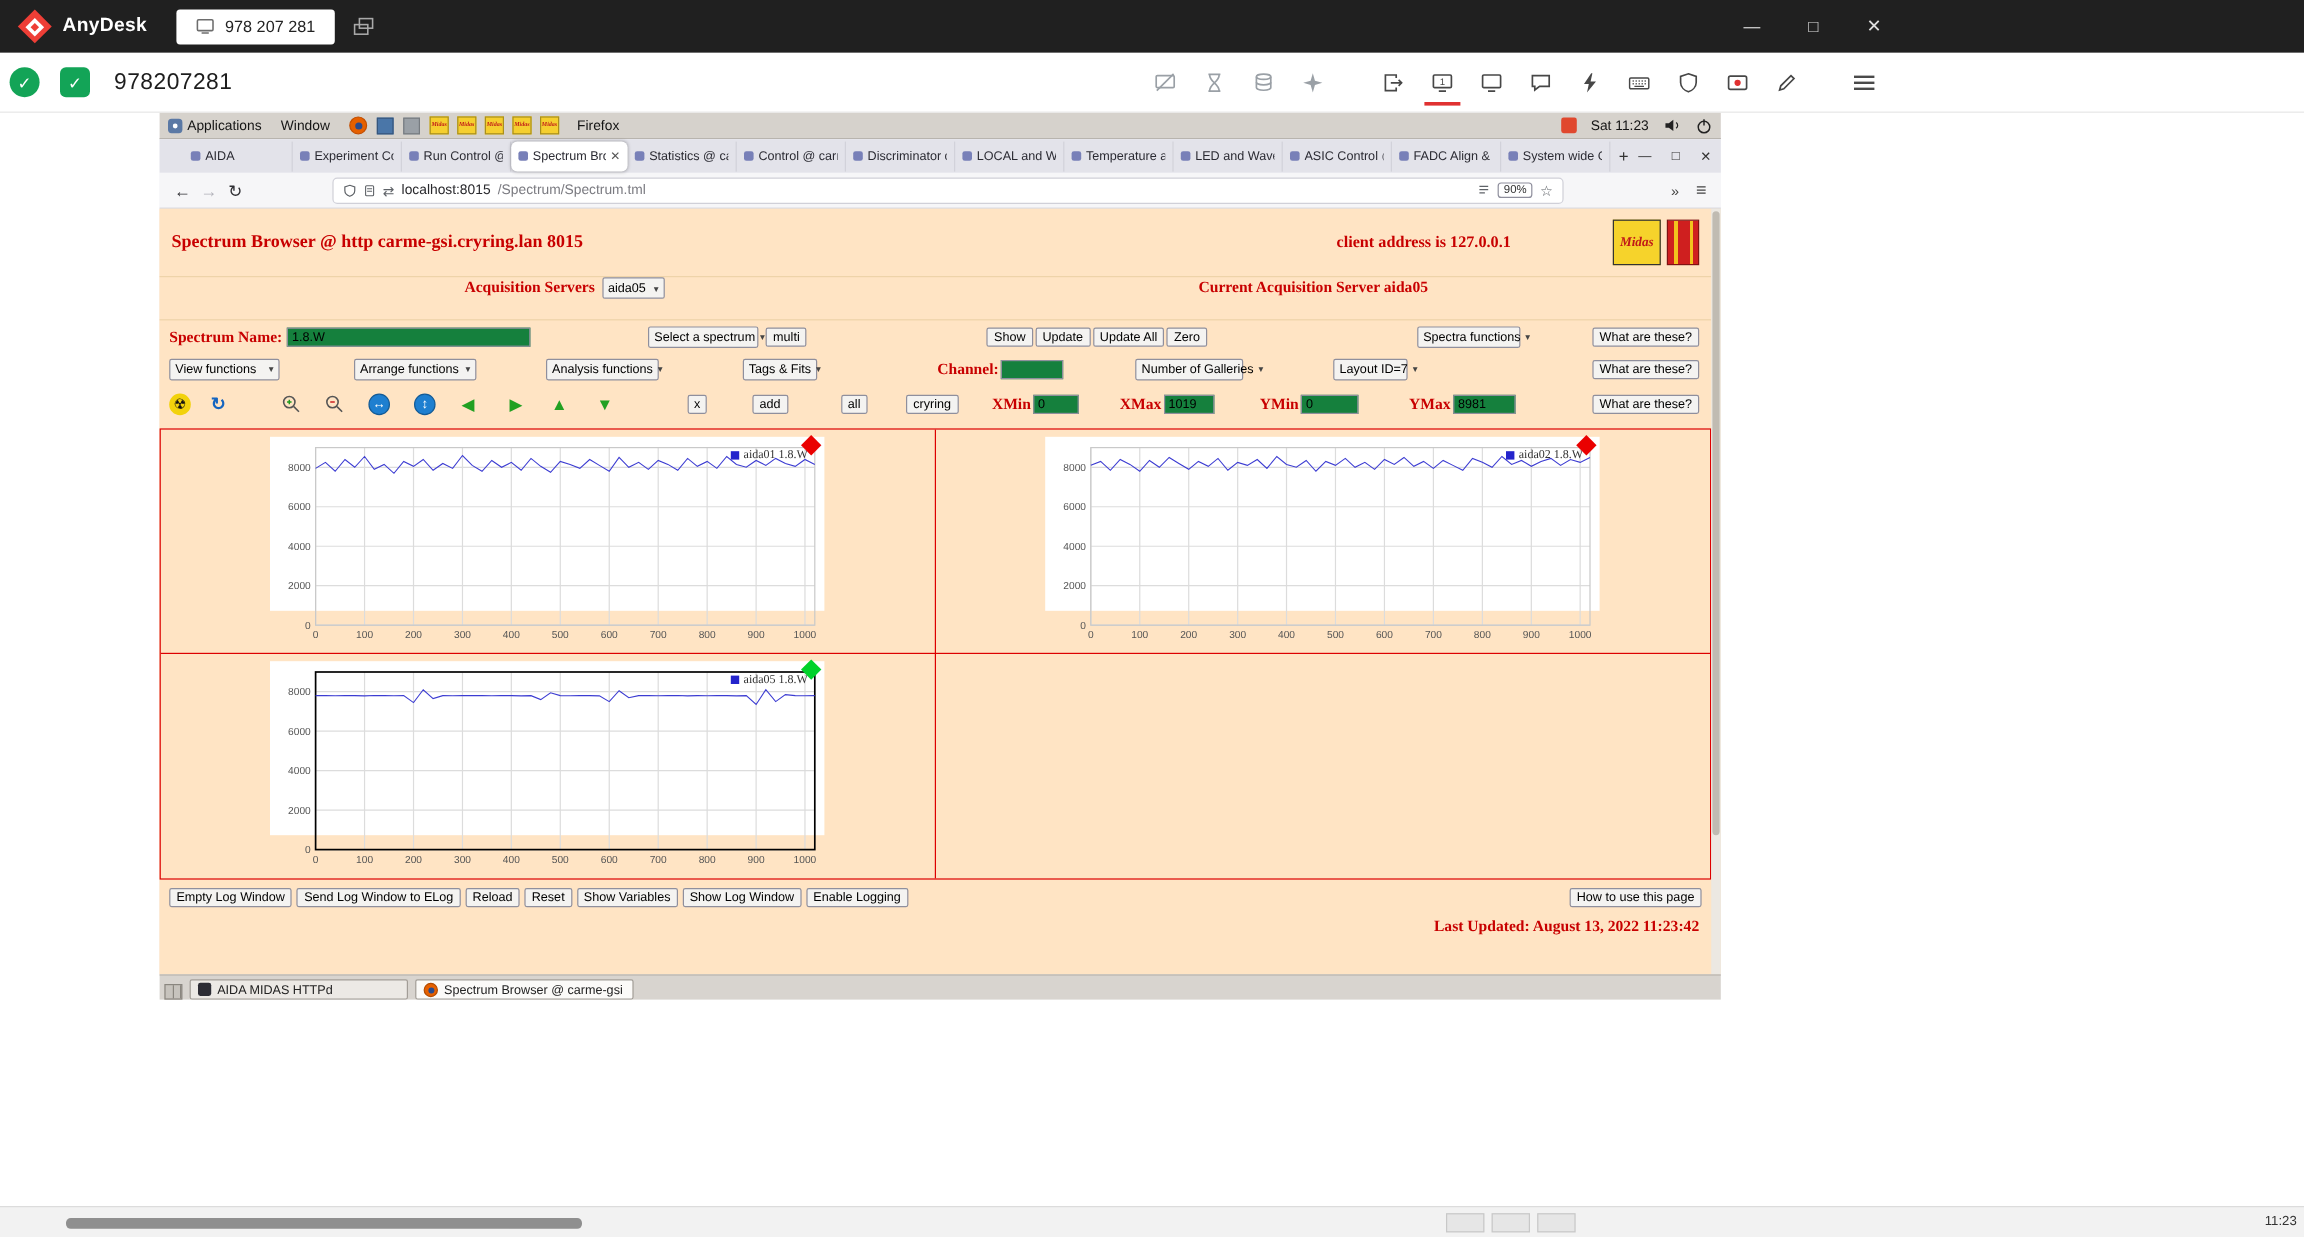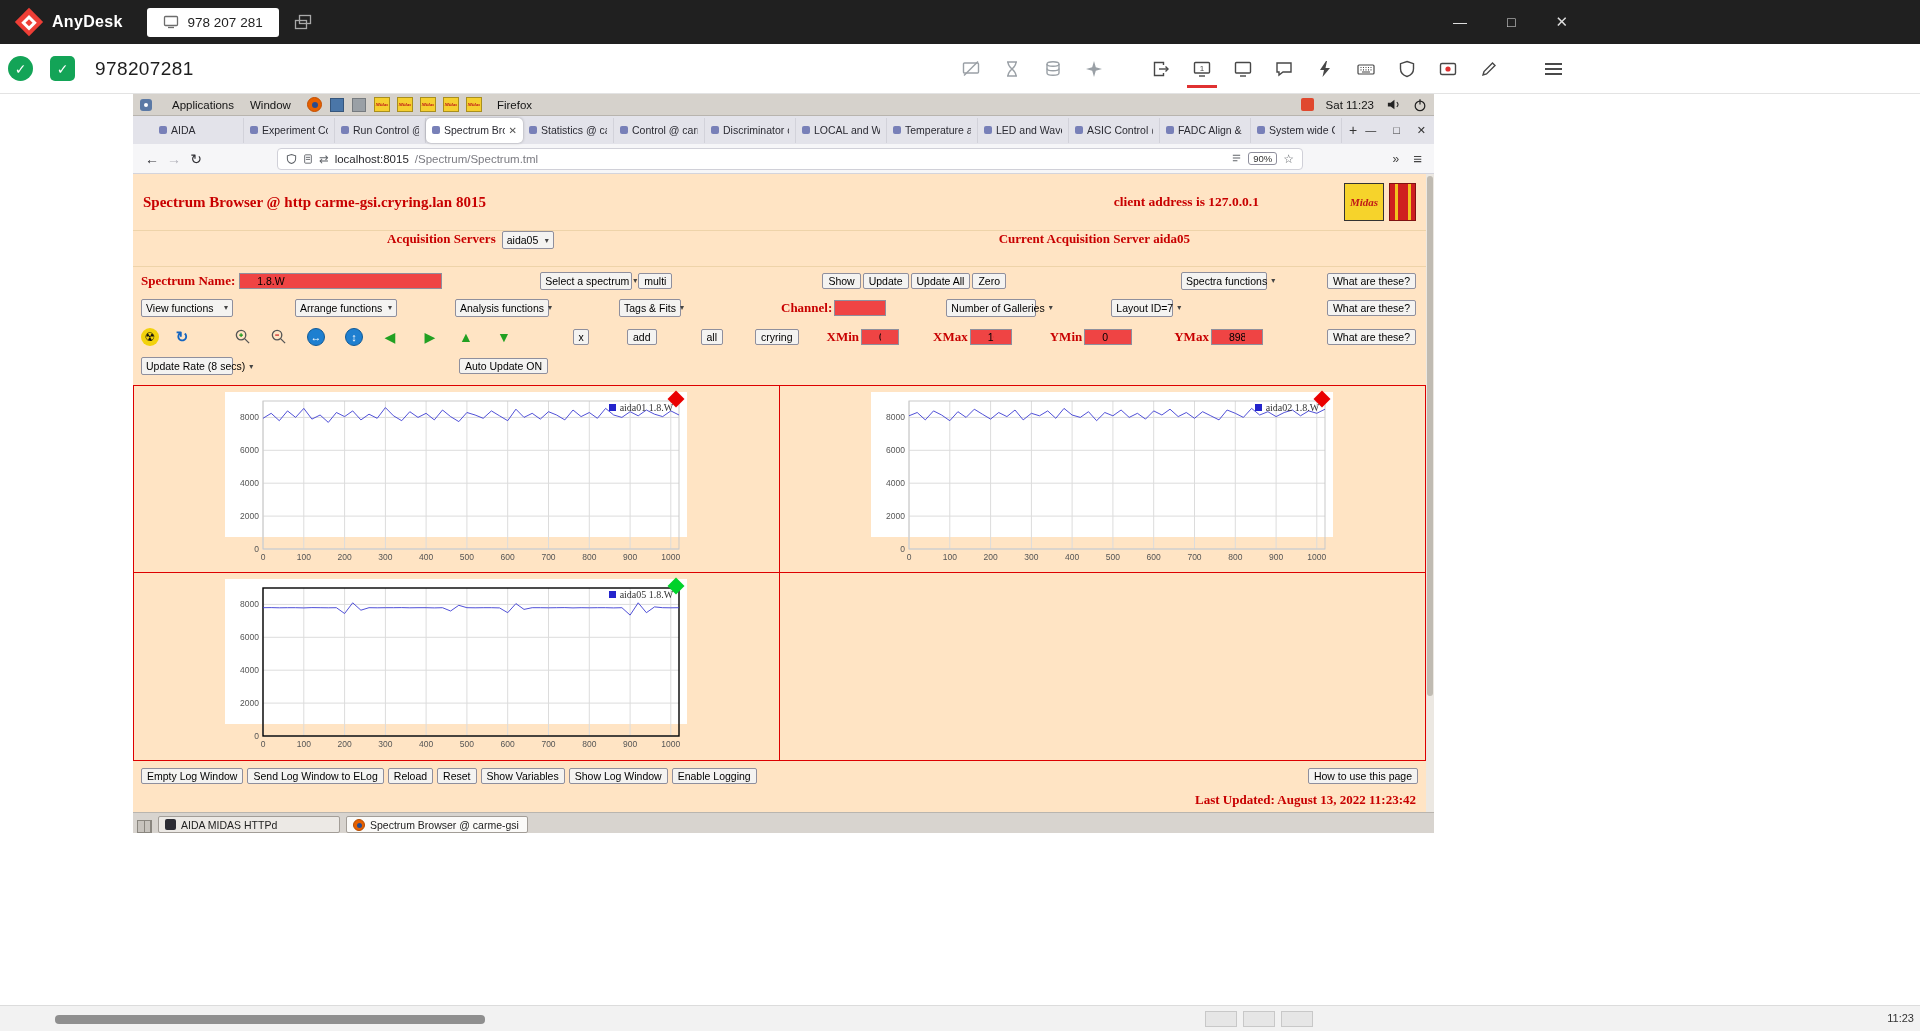--- a/index.html
+++ b/index.html
@@ -31,21 +31,21 @@
 .uline{position:absolute;left:-4px;right:-4px;bottom:-8px;height:3px;background:#e03131}
 .ham{display:flex;flex-direction:column;gap:3px;margin-left:26px}
 .ham i{width:17px;height:2px;background:#4a4a4a;display:block}
 
 
 .desktop{position:absolute;left:0;top:94px;width:1920px;height:937px;background:#fff}
 .remote{position:absolute;left:133px;top:0;width:1301px;height:739px;background:#fff}
 
 
 .gp{height:22px;background:#d6d2cc;border-bottom:1px solid #b8b4ae;display:flex;align-items:center;font-size:11.5px;color:#141414;padding:0 7px}
-.gp .menu{margin-right:16px;display:flex;gap:20px}
+.gp .menu{margin-right:16px;display:flex;gap:4px}
 .appicon{width:12px;height:12px;border-radius:3px;background:#5b79a5;display:inline-block;position:relative}
 .appicon:after{content:"";position:absolute;left:4px;top:4px;width:4px;height:4px;background:#fff;border-radius:50%}
 .lic{margin-right:8px;display:inline-flex}
 .ffc{width:15px;height:15px;border-radius:50%;background:#e66000;border:1px solid #c24e00;position:relative}
 .ffc:after{content:"";position:absolute;left:4px;top:4px;width:6px;height:6px;border-radius:50%;background:#2a4b8d}
 .sq1{width:14px;height:14px;background:#4a76a8;border:1px solid #36567c}
 .sq2{width:14px;height:14px;background:#9aa0a6;border:1px solid #767b80}
 .mi{width:16px;height:15px;background:#f5cf2f;border:1px solid #a98f1d;color:#c01818;font:italic bold 5px "Liberation Serif",serif;display:inline-flex;align-items:center;justify-content:center;margin-right:7px;overflow:hidden}
 .gp .applabel{margin-left:8px}
 .gpright{margin-left:auto;display:flex;align-items:center;gap:12px}
@@ -92,21 +92,21 @@
 
 .r-acq{display:flex;align-items:flex-start;height:36px;border-bottom:1px solid #eed3a9;padding:0 8px}
 .rl{color:#c80000;font:bold 13px "Liberation Serif",serif;white-space:nowrap}
 .cur{font:bold 13px "Liberation Serif",serif;color:#c80000;margin-left:auto;margin-right:228px}
 
 .row{display:flex;align-items:center;padding:0 8px}
 .r3{height:27px}.r4{height:27px}.r5{height:31px}.r6{height:28px}
 .b{font:10.5px "Liberation Sans",sans-serif;background:#f4f3f1;border:1px solid #8f8f9d;border-radius:2px;padding:1px 5px;color:#000;white-space:nowrap}
 .s{font:10.5px "Liberation Sans",sans-serif;background:#f4f3f1;border:1px solid #8f8f9d;border-radius:2px;padding:1px 4px;color:#000;display:inline-flex;align-items:center;justify-content:space-between;white-space:nowrap;height:18px}
 .s:after{content:"▾";font-size:8px;color:#444;margin-left:4px}
-.in{font:10.5px "Liberation Sans",sans-serif;border:1px solid #8f8f9d;background:#ef4444;padding:0 17px;height:16px}
+.in{font:10.5px "Liberation Sans",sans-serif;border:1px solid #8f8f9d;background:#15803d;padding:0 3px;height:16px}
 .whatbtn{margin-left:auto;margin-right:2px}
 
 .icb{display:inline-flex;align-items:center;justify-content:center;width:18px;height:18px;flex:none}
 .rad{background:#f2d20c;border-radius:50%;color:#111;font-size:12px}
 .refr{color:#1565c0;font-size:15px;font-weight:bold}
 .blueball{background:#1e7fd0;border-radius:50%;color:#fff;font-size:11px;border:1px solid #125a96}
 .garr{color:#22a022;font-size:14px}
 
 .ctable{margin:5px 0 0 0;border:1px solid #dd0000;display:grid;grid-template-columns:1fr 1fr;background:#ffe4c4}
 .cell{height:187px;position:relative;overflow:visible}
@@ -501,26 +501,20 @@
             <input class="in" style="margin-left: 2px; width: 38px;" value="0">
             <span class="rl" style="margin-left:34px">XMax</span>
             <input class="in" style="margin-left: 2px; width: 42px;" value="1019">
             <span class="rl" style="margin-left:38px">YMin</span>
             <input class="in" style="margin-left: 2px; width: 48px;" value="0">
             <span class="rl" style="margin-left:42px">YMax</span>
             <input class="in" style="margin-left: 2px; width: 52px;" value="8981">
             <button class="b whatbtn">What are these?</button>
           </div>
 
-          <div class="row r6">
-            <span class="s" style="width:92px">
-                <span>Update Rate (8 secs)</span>
-              </span>
-            <button class="b" style="margin-left:226px">Auto Update ON</button>
-          </div>
 
           <div class="ctable">
             <div class="cell bR bB">
               <div class="chartbox" id="chart0">
                 <div class="clg">
                     <i></i>
                     <span>aida01 1.8.W</span>
                   </div>
               <svg width="462" height="174" viewBox="0 0 462 174">
                     <line class="cg" x1="38" y1="157.0" x2="454" y2="157.0"></line>

